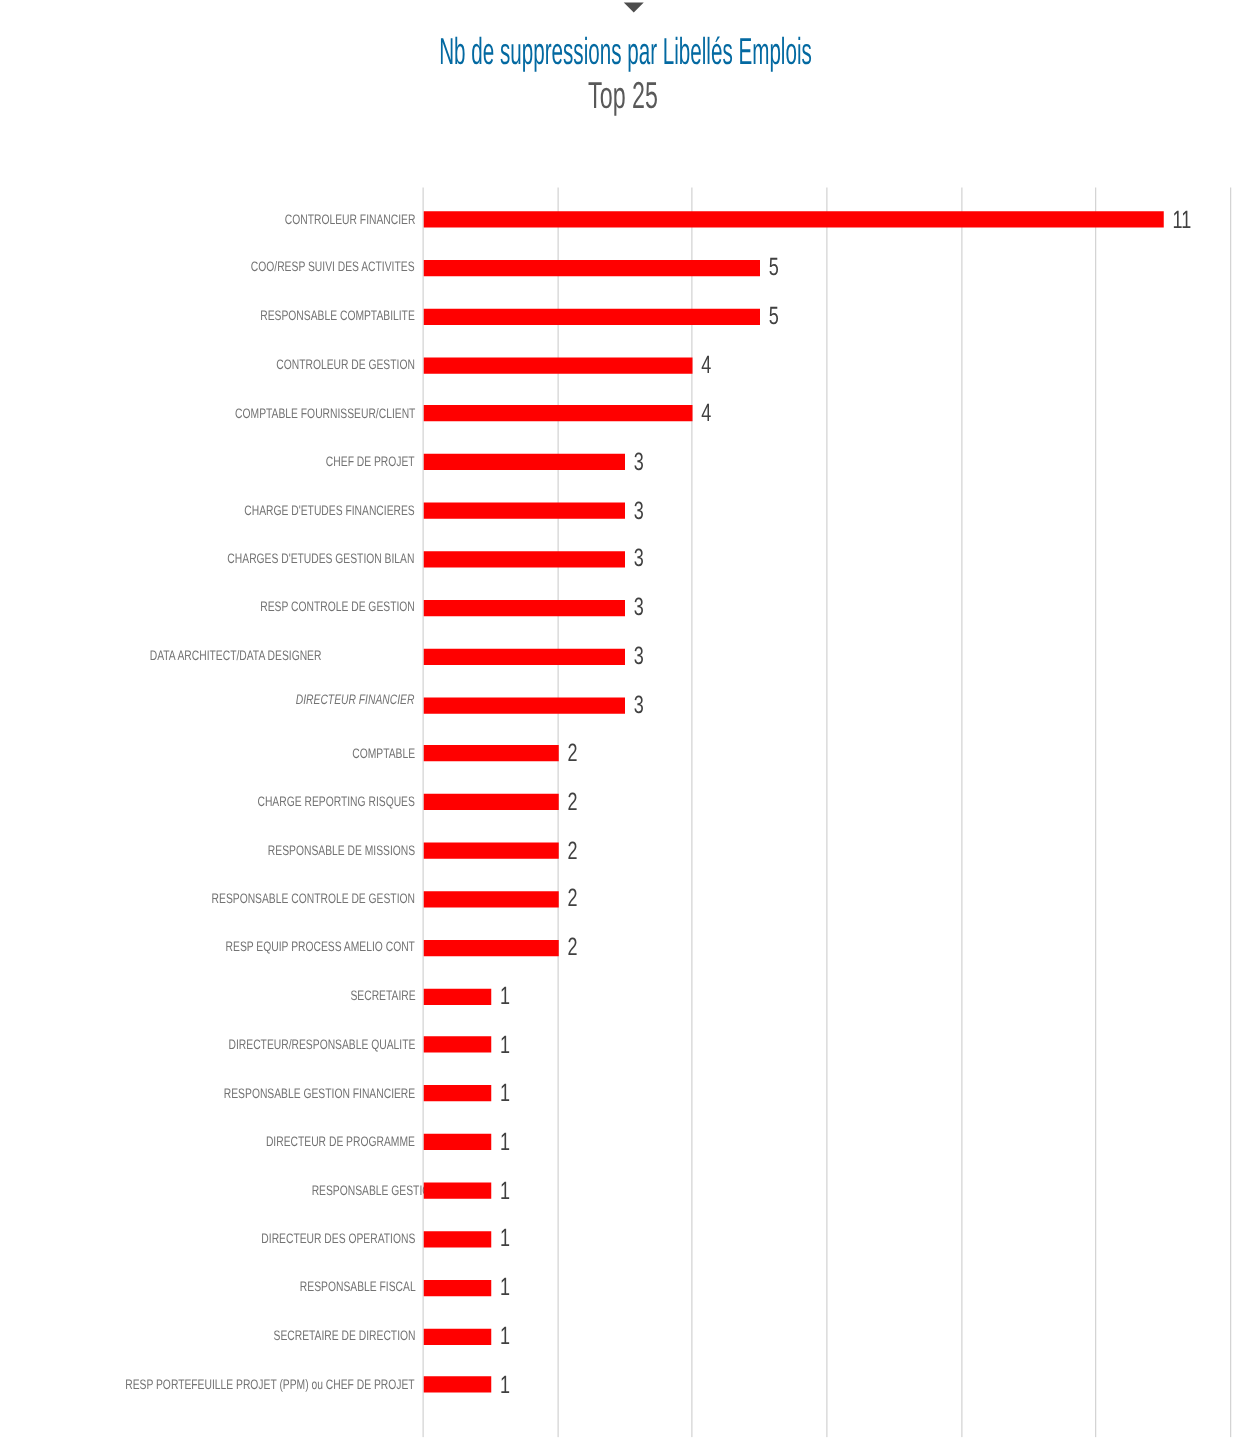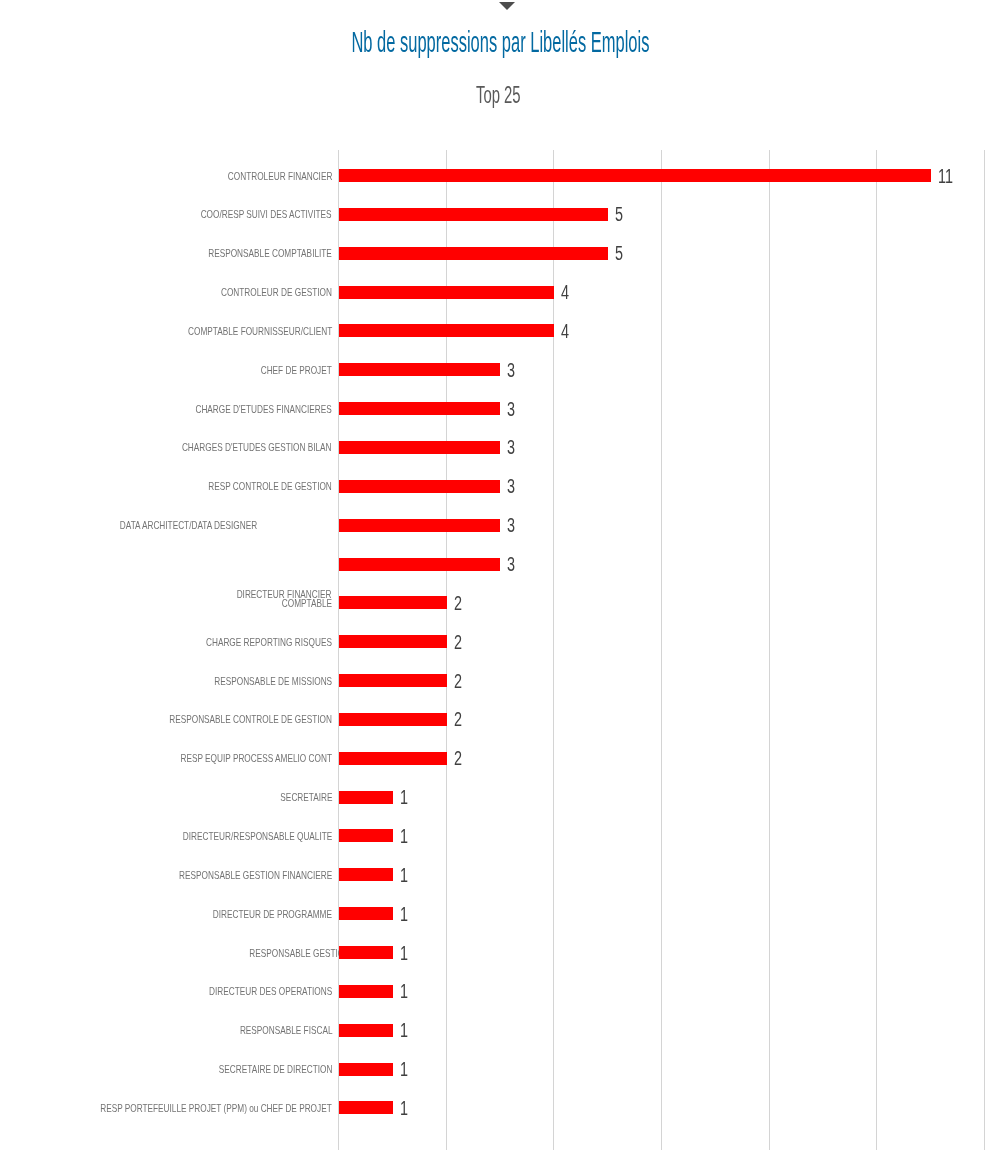--- a/index.html
+++ b/index.html
@@ -39,26 +39,26 @@
     white-space: nowrap;
   }
   .chart-title > span {
     display: inline-block;
     transform: scaleX(0.55);
     transform-origin: 51% 50%;
   }
   .chart-subtitle {
     position: absolute;
     left: 0;
-    top: 78px;
+    top: 60px;
     width: 996px;
     height: 34px;
     line-height: 34px;
     text-align: center;
-    font-size: 24px;
+    font-size: 30px;
     color: #595959;
     white-space: nowrap;
   }
   .chart-subtitle > span {
     display: inline-block;
     transform: scaleX(0.62);
     transform-origin: 51% 50%;
   }
   #plot-area {
     position: absolute;
@@ -146,21 +146,21 @@
       <div class="val-label" style="left: 507px; top: 398px;"><span>3</span></div>
       <div class="cat-label" style="left: 0px; width: 332px; top: 437px;"><span>CHARGES D'ETUDES GESTION BILAN</span></div>
       <div class="bar" style="left: 339px; width: 161px; top: 441px; height: 13px;"></div>
       <div class="val-label" style="left: 507px; top: 436px;"><span>3</span></div>
       <div class="cat-label" style="left: 0px; width: 332px; top: 476px;"><span>RESP CONTROLE DE GESTION</span></div>
       <div class="bar" style="left: 339px; width: 161px; top: 480px; height: 13px;"></div>
       <div class="val-label" style="left: 507px; top: 475px;"><span>3</span></div>
       <div class="cat-label" style="left: 0px; width: 332px; top: 515px; text-align: center;"><span>DATA ARCHITECT/DATA DESIGNER</span></div>
       <div class="bar" style="left: 339px; width: 161px; top: 519px; height: 13px;"></div>
       <div class="val-label" style="left: 507px; top: 514px;"><span>3</span></div>
-      <div class="cat-label" style="left: 0px; width: 332px; top: 584px;"><span>DIRECTEUR FINANCIER</span></div>
+      <div class="cat-label" style="left: 0px; width: 332px; top: 550px; font-style: italic;"><span>DIRECTEUR FINANCIER</span></div>
       <div class="bar" style="left: 339px; width: 161px; top: 558px; height: 13px;"></div>
       <div class="val-label" style="left: 507px; top: 553px;"><span>3</span></div>
       <div class="cat-label" style="left: 0px; width: 332px; top: 593px;"><span>COMPTABLE</span></div>
       <div class="bar" style="left: 339px; width: 108px; top: 596px; height: 13px;"></div>
       <div class="val-label" style="left: 454px; top: 592px;"><span>2</span></div>
       <div class="cat-label" style="left: 0px; width: 332px; top: 632px;"><span>CHARGE REPORTING RISQUES</span></div>
       <div class="bar" style="left: 339px; width: 108px; top: 635px; height: 13px;"></div>
       <div class="val-label" style="left: 454px; top: 631px;"><span>2</span></div>
       <div class="cat-label" style="left: 0px; width: 332px; top: 671px;"><span>RESPONSABLE DE MISSIONS</span></div>
       <div class="bar" style="left: 339px; width: 108px; top: 674px; height: 13px;"></div>

